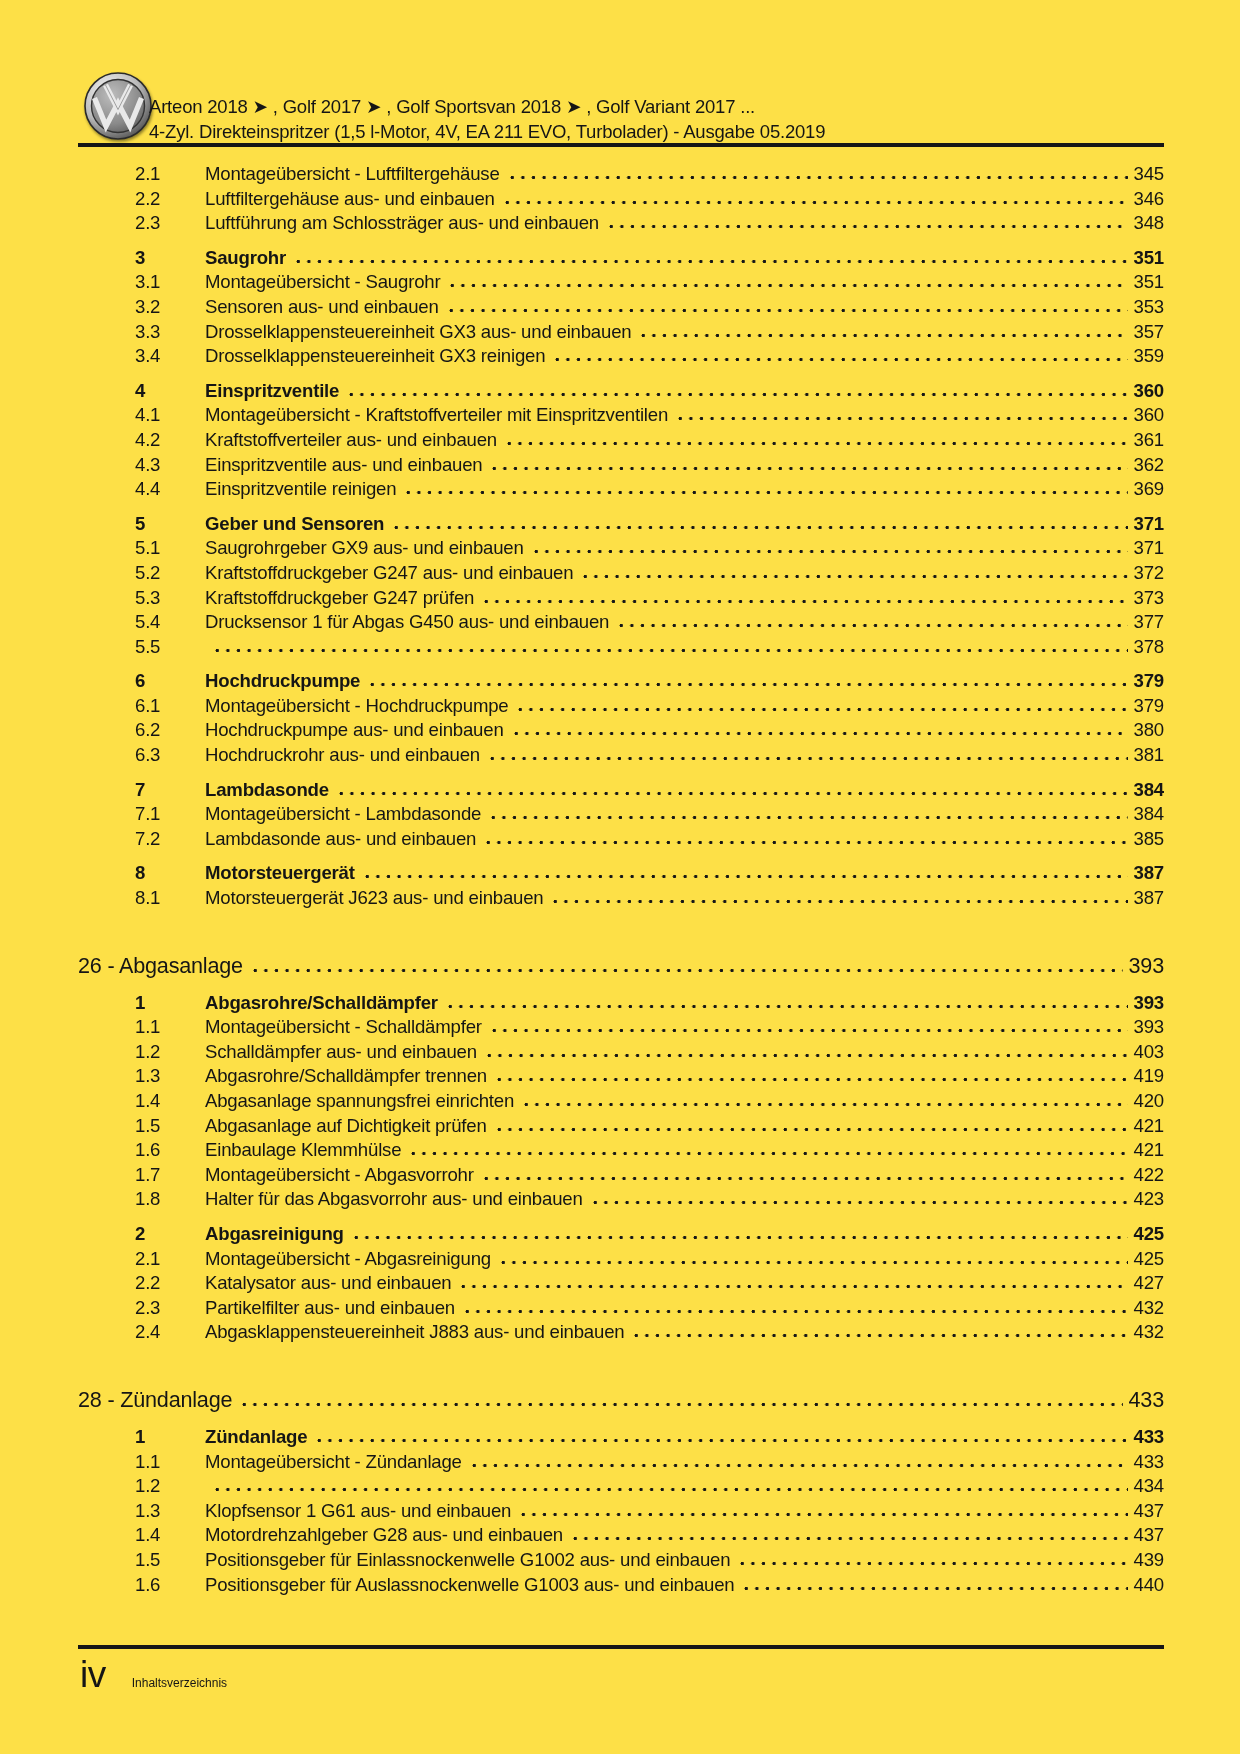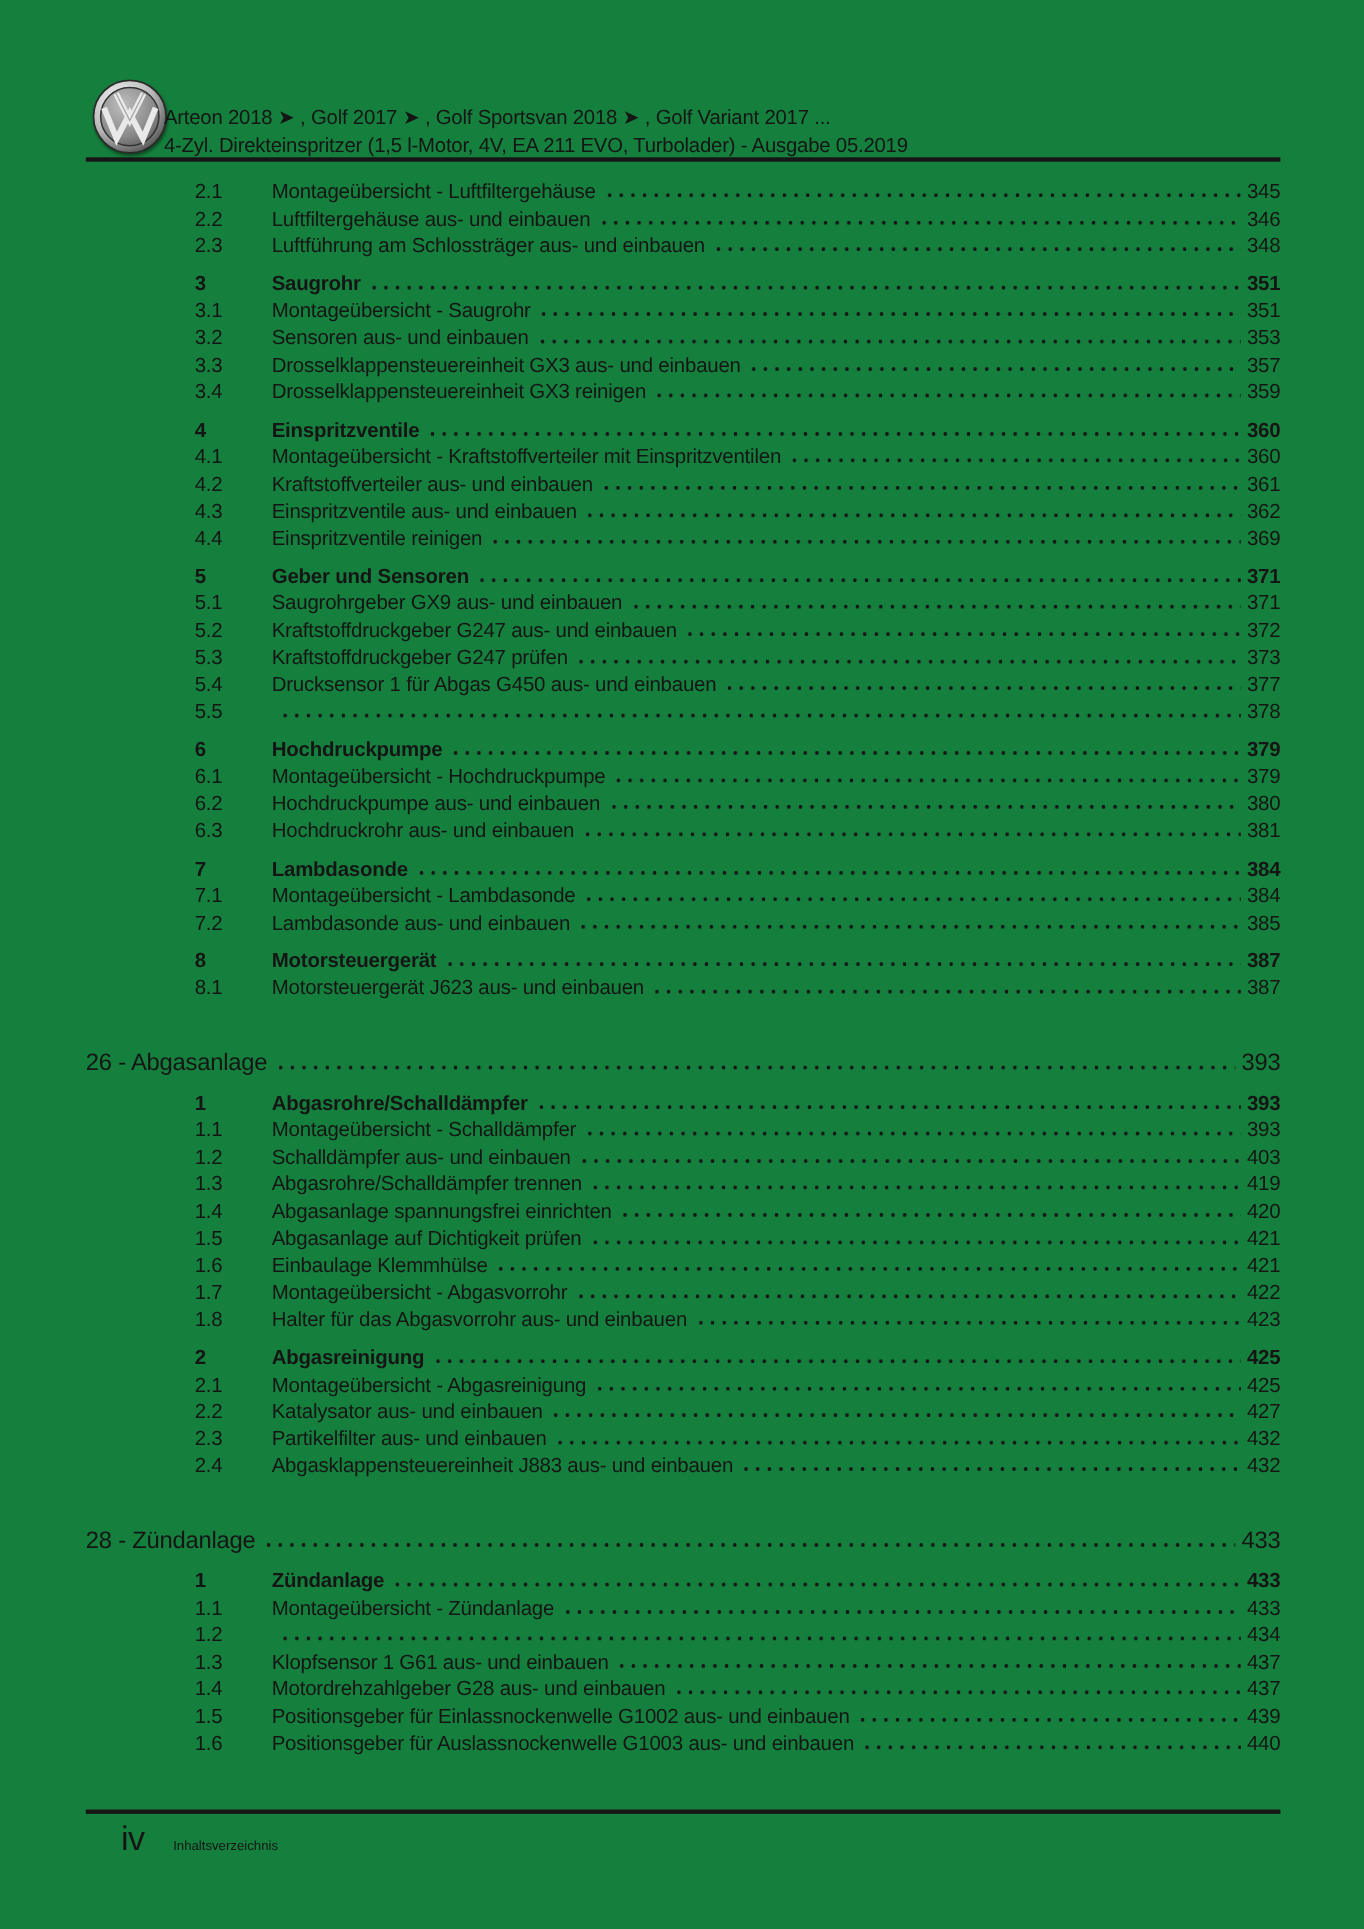--- a/index.html
+++ b/index.html
@@ -1,41 +1,41 @@
 <!DOCTYPE html>
 <html><head>
 <meta charset="utf-8">
 <style>
   html,body{margin:0;padding:0;background:#e8e8e8;}
   .page{
-    position:relative;width:1240px;height:1754px;margin:0 auto;background:#15803d;
+    position:relative;width:1240px;height:1754px;margin:0 auto;background:#fde047;
     font-family:"Liberation Sans", sans-serif;color:#151515;overflow:hidden;
   }
   
   .logo{position:absolute;left:84px;top:72px;width:68px;height:68px;filter:drop-shadow(1px 2px 1.5px rgba(0,0,0,.45));}
   .hdr-text{position:absolute;left:149px;top:94px;font-size:18.5px;line-height:25px;letter-spacing:-0.2px;white-space:nowrap;}
   .rule{position:absolute;left:78px;width:1086px;height:4px;background:#161616;}
   .rule-top{top:143px;}
   .rule-bottom{top:1645px;}
   
   .toc{position:absolute;left:78px;top:163px;width:1086px;}
   .row{display:flex;align-items:baseline;height:24.6px;font-size:18.6px;letter-spacing:-0.2px;padding-left:57px;}
-  .row .num{flex:0 0 70px;margin-left:42px;}
+  .row .num{flex:0 0 70px;}
   .row .title{white-space:nowrap;}
   .row .leader{
     flex:1 1 auto;min-width:14px;height:5px;margin:0 6px 0 10px;align-self:baseline;
     background-image:radial-gradient(circle at 2.2px 2.5px,#161616 1.45px,transparent 1.95px);
     background-size:10.6px 5px;background-repeat:repeat-x;background-position:left bottom;
   }
   .row .page-no{flex:0 0 auto;text-align:right;}
   .row.section{font-weight:bold;margin-top:10px;}
   .row.chapter{font-size:21.6px;height:29px;padding-left:0;margin-top:41px;margin-bottom:7px;letter-spacing:-0.2px;}
   
   .foot-line{position:absolute;left:80px;top:1654px;display:flex;align-items:baseline;gap:26px;}
-  .roman{font-size:31px;letter-spacing:-0.5px;margin-left:30px;}
+  .roman{font-size:37px;letter-spacing:-0.5px;}
   .foot-label{font-size:12px;}
 </style>
 </head>
 <body>
 
 <div class="page">
 
   <div class="logo">
     <svg viewBox="-34 -34 68 68" width="68" height="68" aria-hidden="true">
       <defs>

